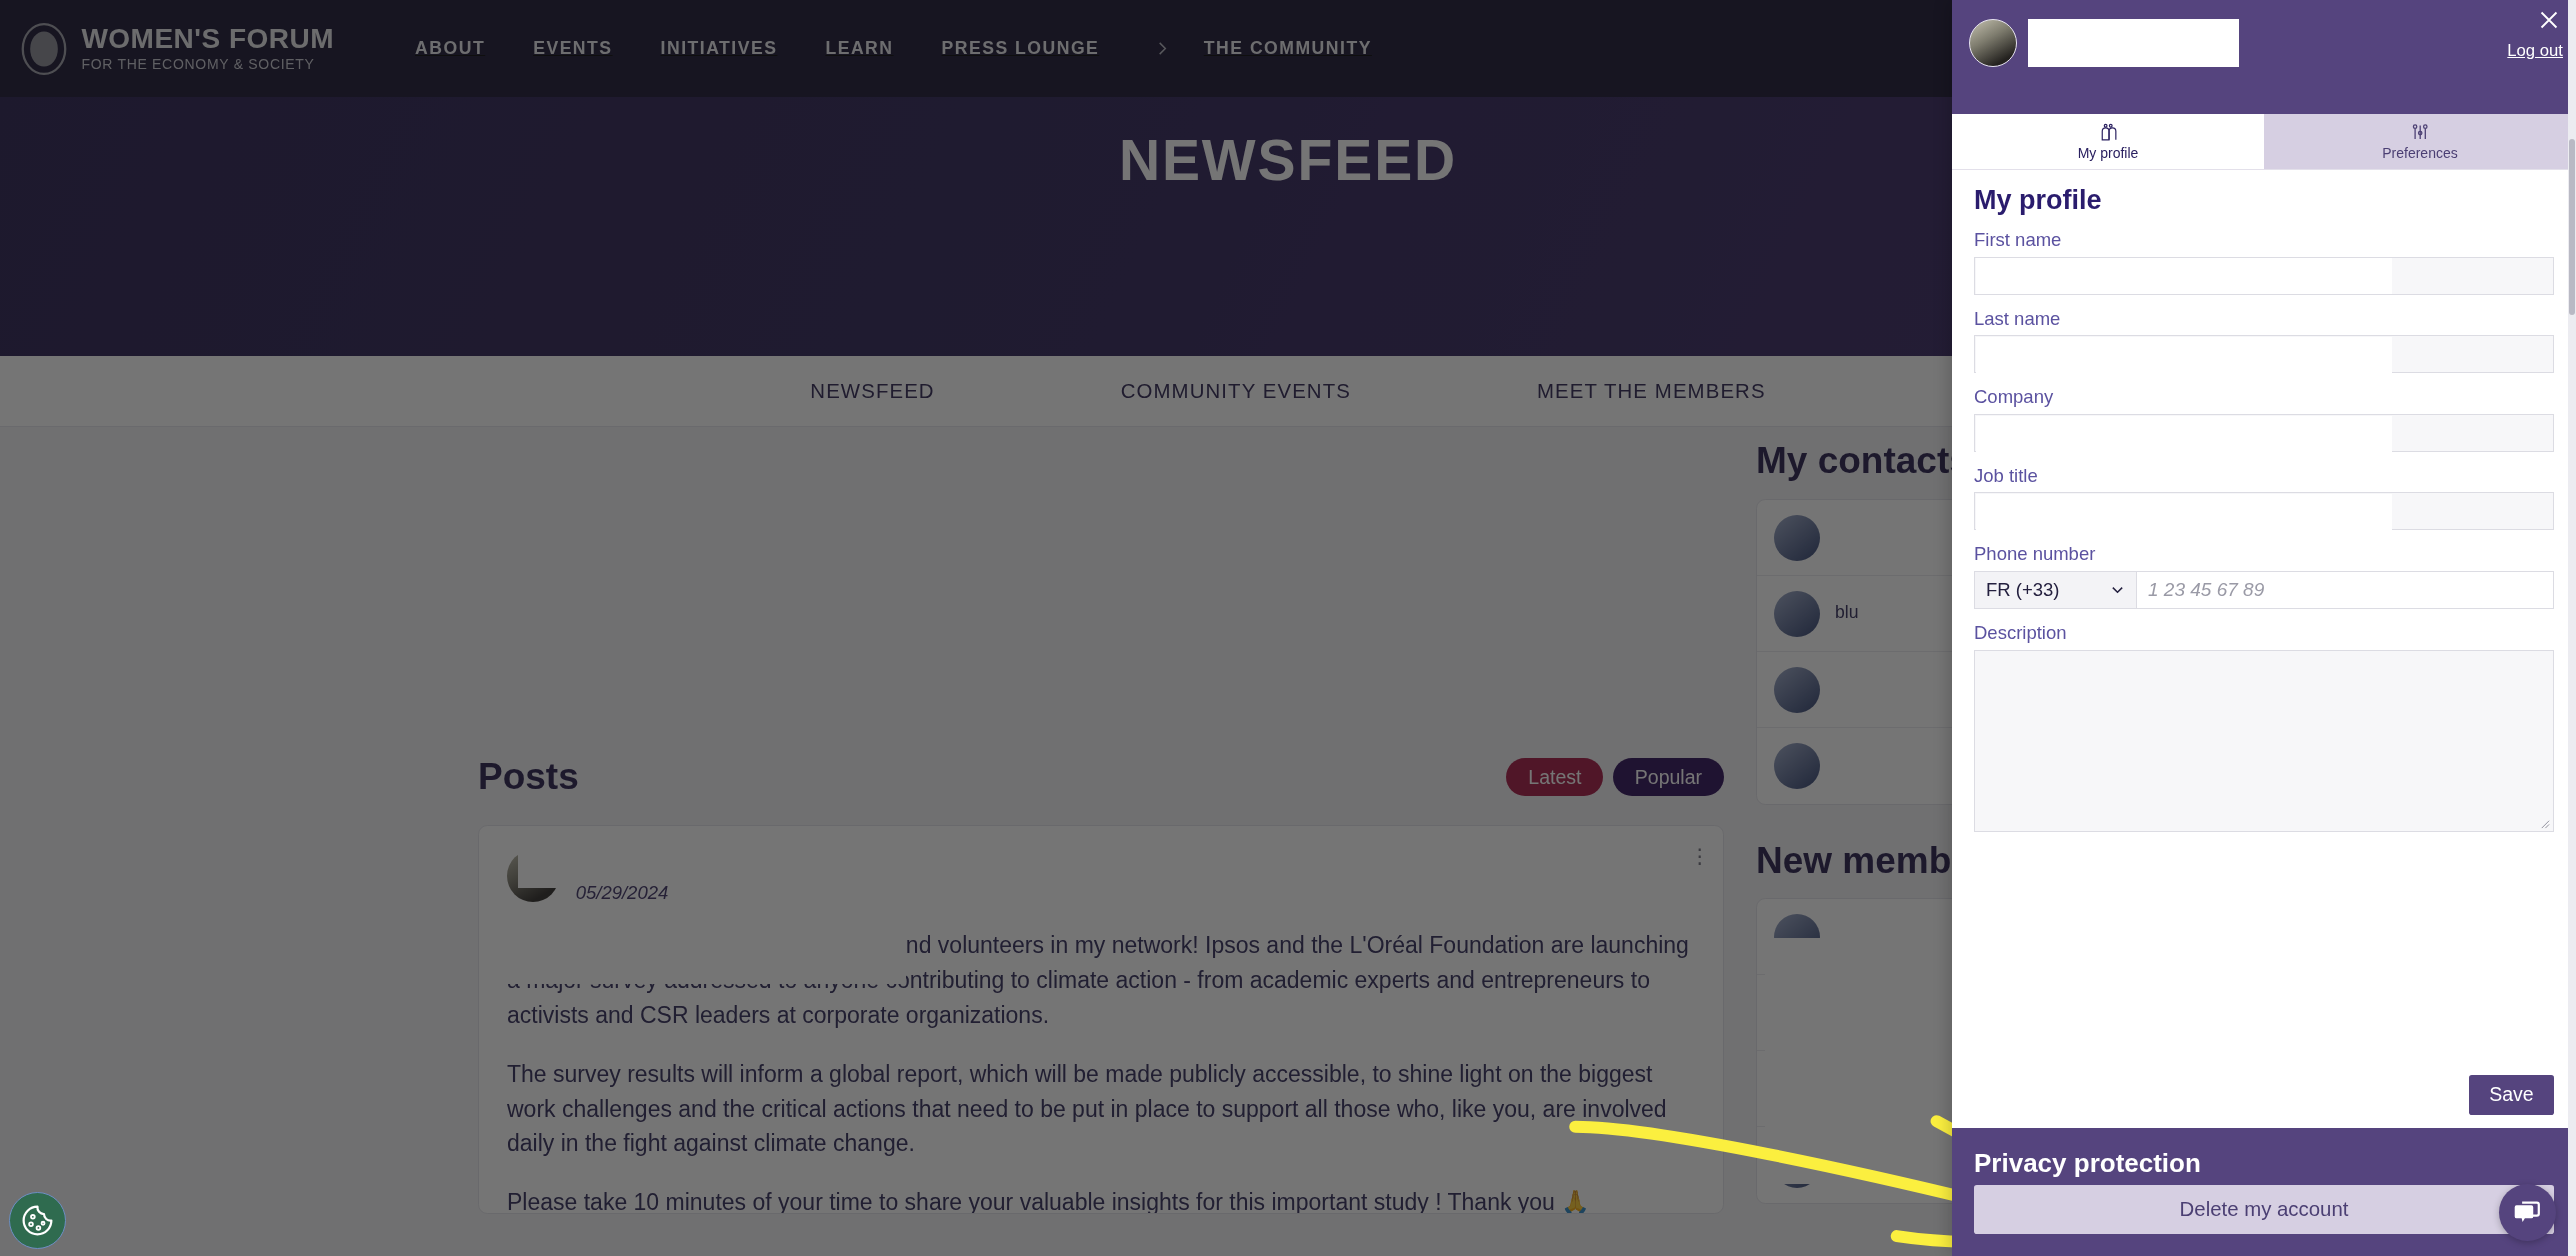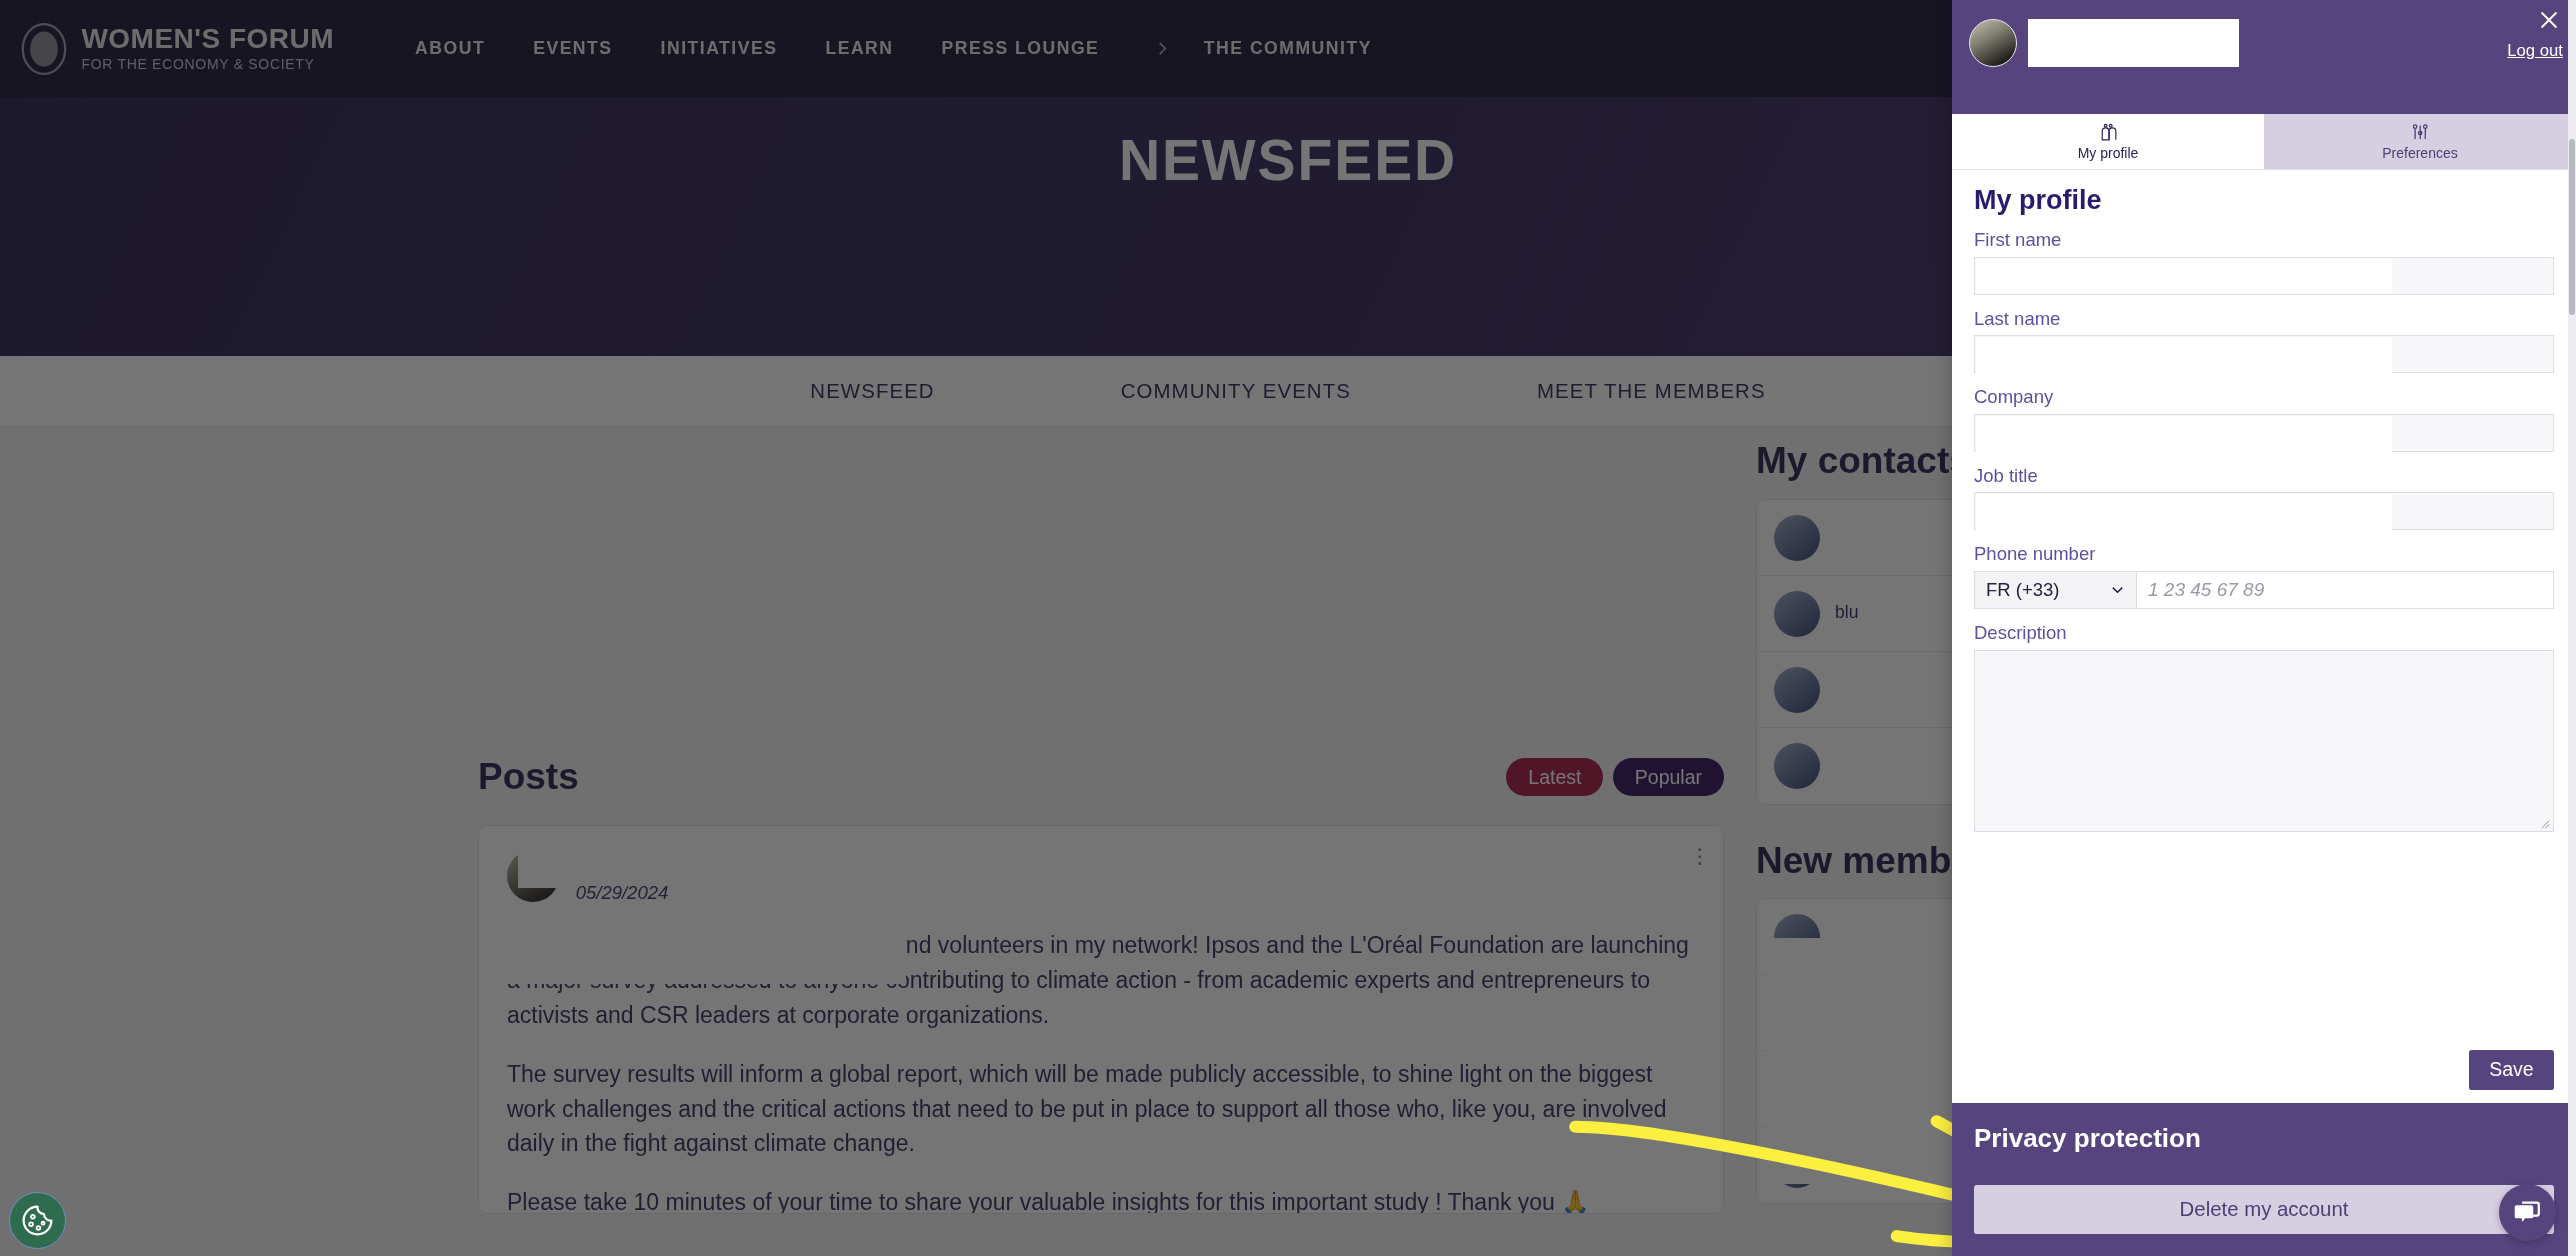--- a/index.html
+++ b/index.html
@@ -21,21 +21,21 @@
   }
   .brand { display: flex; align-items: center; gap: 13px; }
   .brand-mark { width: 48px; height: 56px; display:block; }
   .brand-text { display: flex; flex-direction: column; justify-content: center; }
   .brand-title {
     color: #e9e9ec; font-size: 28px; font-weight: 700; letter-spacing: 0.5px; line-height: 1.05;
   }
   .brand-sub {
     color: #c9c9d2; font-size: 14px; letter-spacing: 0.7px; line-height: 1.2; margin-top: 1.9px;
   }
-  .navlinks { display: flex; align-items: flex-start; gap: 0; margin-left: 57px; }
+  .navlinks { display: flex; align-items: flex-start; gap: 0; margin-left: 57px; text-decoration: underline; }
   .navlink {
     color: #ececf0; font-size: 17.6px; font-weight: 700; letter-spacing: 1.5px;
     padding: 0 24px; white-space: nowrap; cursor: pointer;
   }
   .navlink.community { display: flex; align-items: center; gap: 34px; padding-left: 31.5px; }
   .nav-chevron { display: inline-block; width: 15px; height: 15px; }
 
   .hero {
     position: absolute; top: 97px; left: 0; width: 2576px; height: 259px;
     background: linear-gradient(115deg, #251a4d 0%, #2b1f55 45%, #3b2566 100%);
@@ -208,21 +208,21 @@
   }
   .resize-grip { position: absolute; right: 2.8px; bottom: 1.9px; width: 11px; height: 11px; }
   .save-row { padding: 9.3px 22px 13px 22px; display: flex; justify-content: flex-end; background:#fff; }
   .save-btn {
     background: #55447e; color: #fff; border: none; font-size: 19.5px; padding: 8.3px 20.4px;
     border-radius: 2.8px; cursor: pointer; font-family: "Liberation Sans", sans-serif;
   }
   .privacy {
     background: #55447e; padding: 20.4px 22px 22px 22px; flex: 0 0 auto;
   }
-  .privacy-h { color: #ffffff; font-size: 26px; font-weight: 800; margin-bottom: 31px; }
+  .privacy-h { color: #ffffff; font-size: 26px; font-weight: 800; margin-bottom: 6px; }
   .delete-btn {
     width: 100%; background: #d6cfe2; color: #4b3f73; border: none; font-size: 20.4px;
     padding: 13px 0; border-radius: 2.8px; cursor: pointer; font-family: "Liberation Sans", sans-serif;
   }
   .chatbtn {
     position: absolute; right: 20.4px; bottom: 15px; width: 57px; height: 57px; border-radius: 50%;
     background: #55447e; z-index: 60; display: flex; align-items: center; justify-content: center;
     cursor: pointer; box-shadow: 0 1.9px 7.4px rgba(0,0,0,.25);
   }
   .scrollbar {

